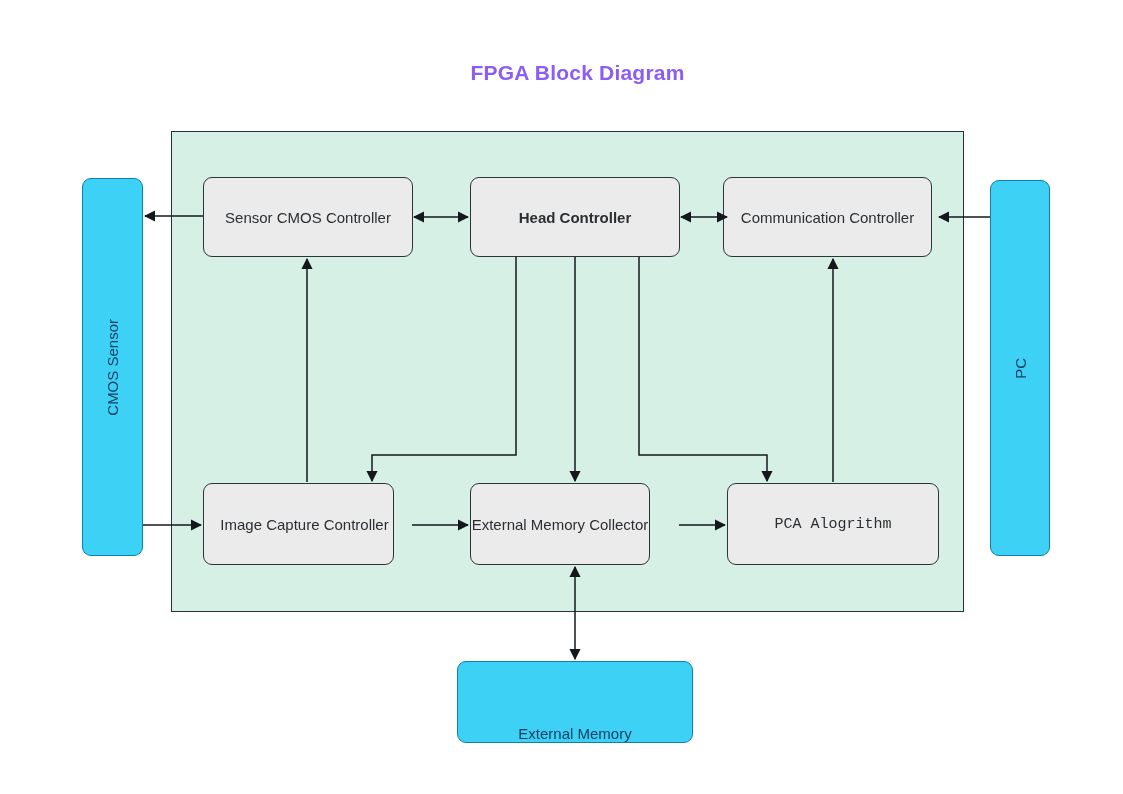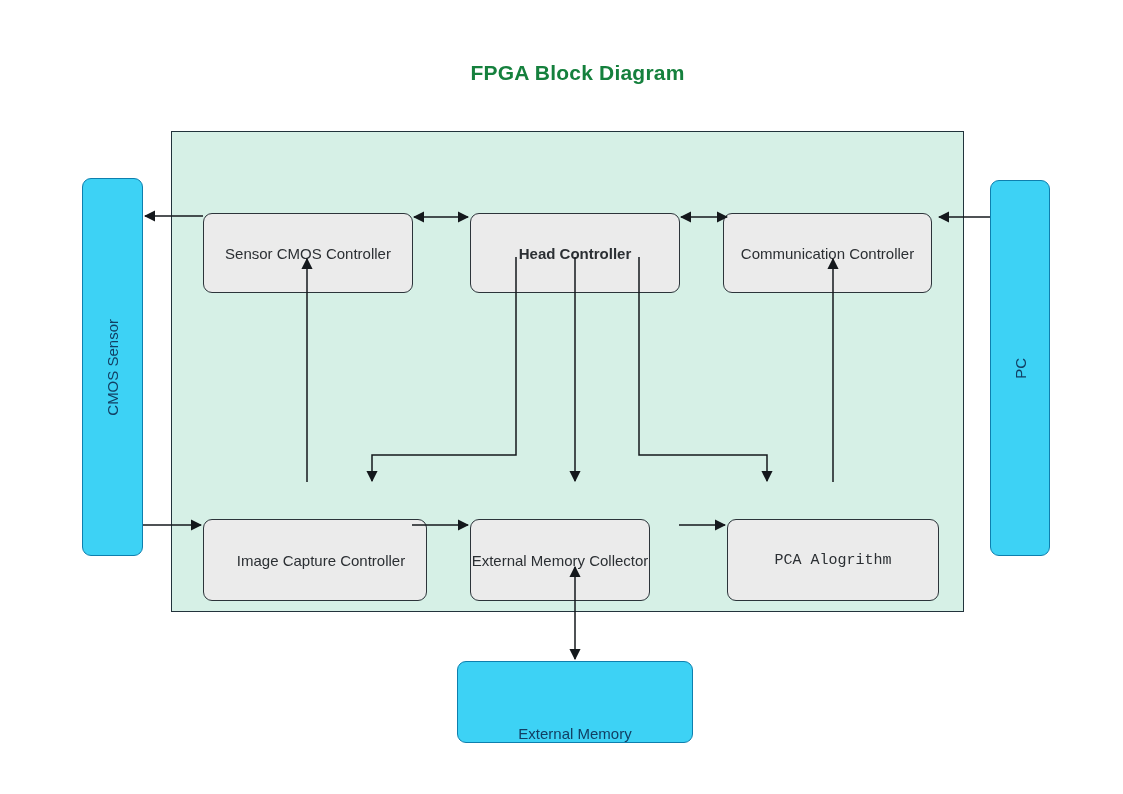--- a/index.html
+++ b/index.html
@@ -15,21 +15,21 @@
   }
 
   .diagram-title {
     position: absolute;
     left: 0;
     top: 61px;
     width: 100%;
     text-align: center;
     font-size: 21px;
     font-weight: bold;
-    color: #15803d;
+    color: #8b5cf6;
     letter-spacing: 0.2px;
     padding-left: 32px;
   }
 
   .container-box {
     position: absolute;
     left: 171px;
     top: 131px;
     width: 793px;
     height: 481px;
@@ -44,21 +44,20 @@
     justify-content: center;
     text-align: center;
     border-radius: 9px;
     font-size: 15px;
   }
 
   .node.gray {
     background: #ebebeb;
     border: 1px solid #2c343a;
     color: #2b2f33;
-    margin-top: 36px;
   }
 
   .node.cyan {
     background: #3dd2f5;
     border: 1px solid #0e7fae;
     color: #123f63;
   }
 
   .vtext {
     writing-mode: vertical-rl;
@@ -96,21 +95,21 @@
   </div>
 
   <div class="node gray" style="left:470px; top:177px; width:210px; height:80px;font-weight:bold;">
     <span>Head Controller</span>
   </div>
 
   <div class="node gray" style="left:723px; top:177px; width:209px; height:80px;">
     <span>Communication Controller</span>
   </div>
 
-  <div class="node gray" style="left:203px; top:483px; width:224px; height:82px;padding-left:12px;">
+  <div class="node gray" style="left:203px; top:483px; width:191px; height:82px;padding-left:12px;">
     <span>Image Capture Controller</span>
   </div>
 
   <div class="node gray" style="left:470px; top:483px; width:180px; height:82px;">
     <span>External Memory Collector</span>
   </div>
 
   <div class="node gray" style="left:727px; top:483px; width:212px; height:82px;font-family:Liberation Mono, monospace;">
     <span>PCA Alogrithm</span>
   </div>

